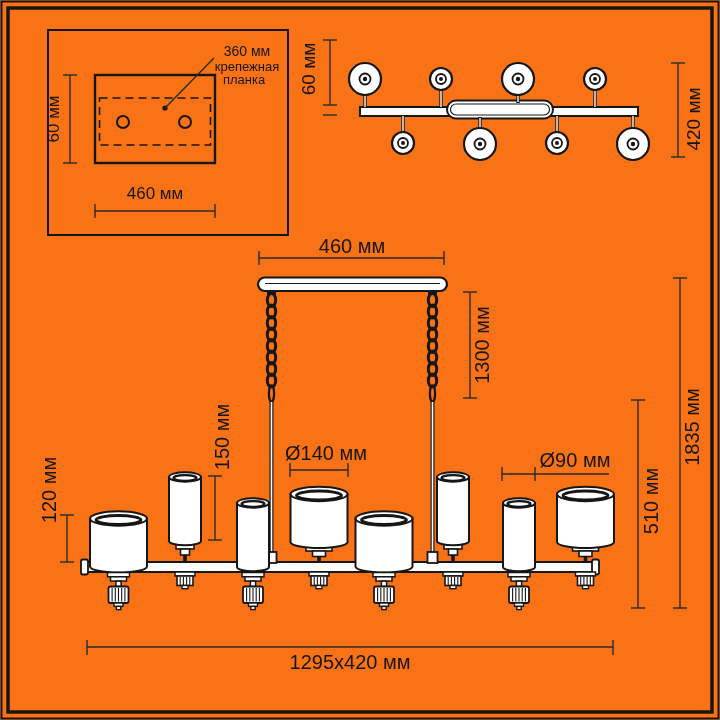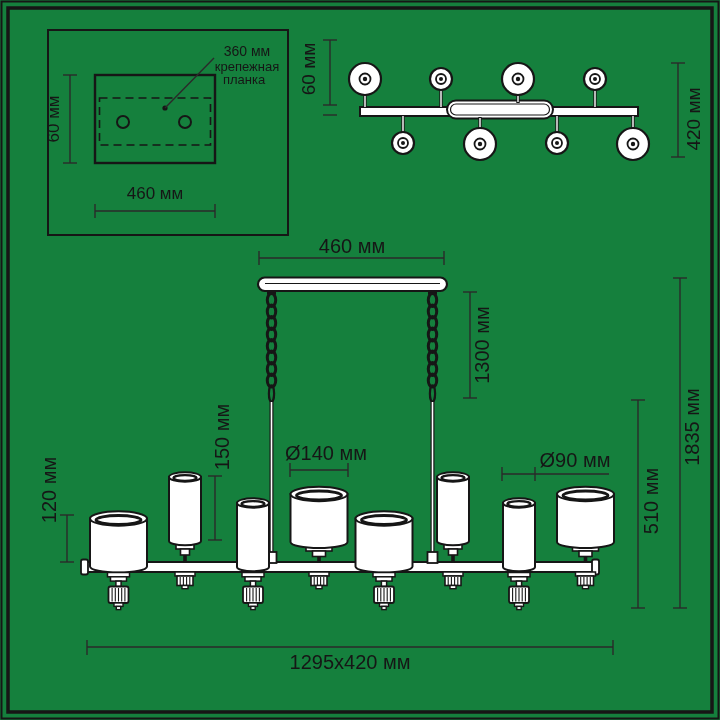--- a/index.html
+++ b/index.html
@@ -1,16 +1,16 @@
 <!DOCTYPE html>
 <html><head>
 <meta charset="utf-8">
 <style>
   html,body{margin:0;padding:0;background:#ffffff;}
-  .stage{position:relative;width:720px;height:720px;background:#15803d;overflow:hidden;text-align:right;}
+  .stage{position:relative;width:720px;height:720px;background:#f97316;overflow:hidden;text-align:right;}
   svg{position:absolute;left:0;top:0;}
   text{font-family:"Liberation Sans","DejaVu Sans",sans-serif;fill:#161616;}
   .ln{stroke:#161616;fill:none;}
   .lnf{stroke:#161616;fill:#ffffff;}
   .dim{stroke:#2a2a2a;stroke-width:1.4;fill:none;}
   .blk{fill:#161616;stroke:none;}
   .rib{stroke:#161616;stroke-width:1.1;fill:none;}
 </style>
 </head>
 <body>

